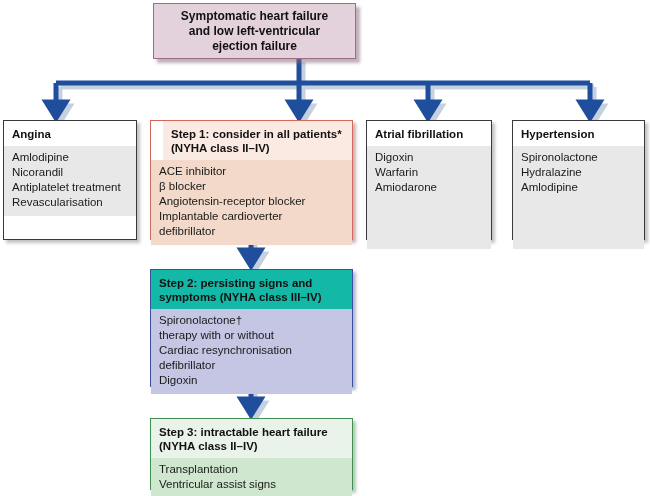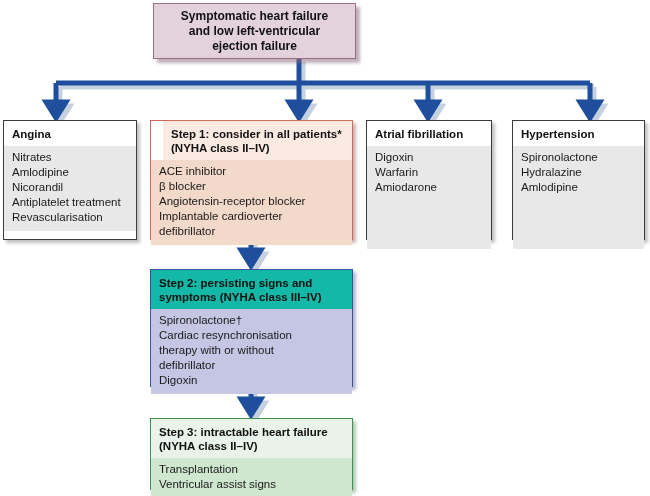--- a/index.html
+++ b/index.html
@@ -150,21 +150,20 @@
       <div>and low left-ventricular</div>
       <div>ejection failure</div>
     </div>
   </div>
 
   <div id="angina" class="box cat" style="left:3px;top:120px;width:134px;height:120px;">
     <div class="hd">
       <div>Angina</div>
     </div>
     <div class="bd">
-      <div class="ln">Nitrates</div>
       <div class="ln">Amlodipine</div>
       <div class="ln">Nicorandil</div>
       <div class="ln">Antiplatelet treatment</div>
       <div class="ln">Revascularisation</div>
     </div>
   </div>
 
   <div id="step1" class="box" style="left:150px;top:120px;width:203px;height:120px;">
     <div class="hd">
       <div>Step 1: consider in all patients*</div>
@@ -201,22 +200,22 @@
     </div>
   </div>
 
   <div id="step2" class="box" style="left:150px;top:269px;width:203px;height:118px;">
     <div class="hd">
       <div>Step 2: persisting signs and</div>
       <div>symptoms (NYHA class III–IV)</div>
     </div>
     <div class="bd">
       <div class="ln">Spironolactone†</div>
+      <div class="ln">therapy with or without</div>
       <div class="ln">Cardiac resynchronisation</div>
-      <div class="ln">therapy with or without</div>
       <div class="ln">defibrillator</div>
       <div class="ln">Digoxin</div>
     </div>
   </div>
 
   <div id="step3" class="box" style="left:150px;top:418px;width:203px;height:72px;">
     <div class="hd">
       <div>Step 3: intractable heart failure</div>
       <div>(NYHA class II–IV)</div>
     </div>

